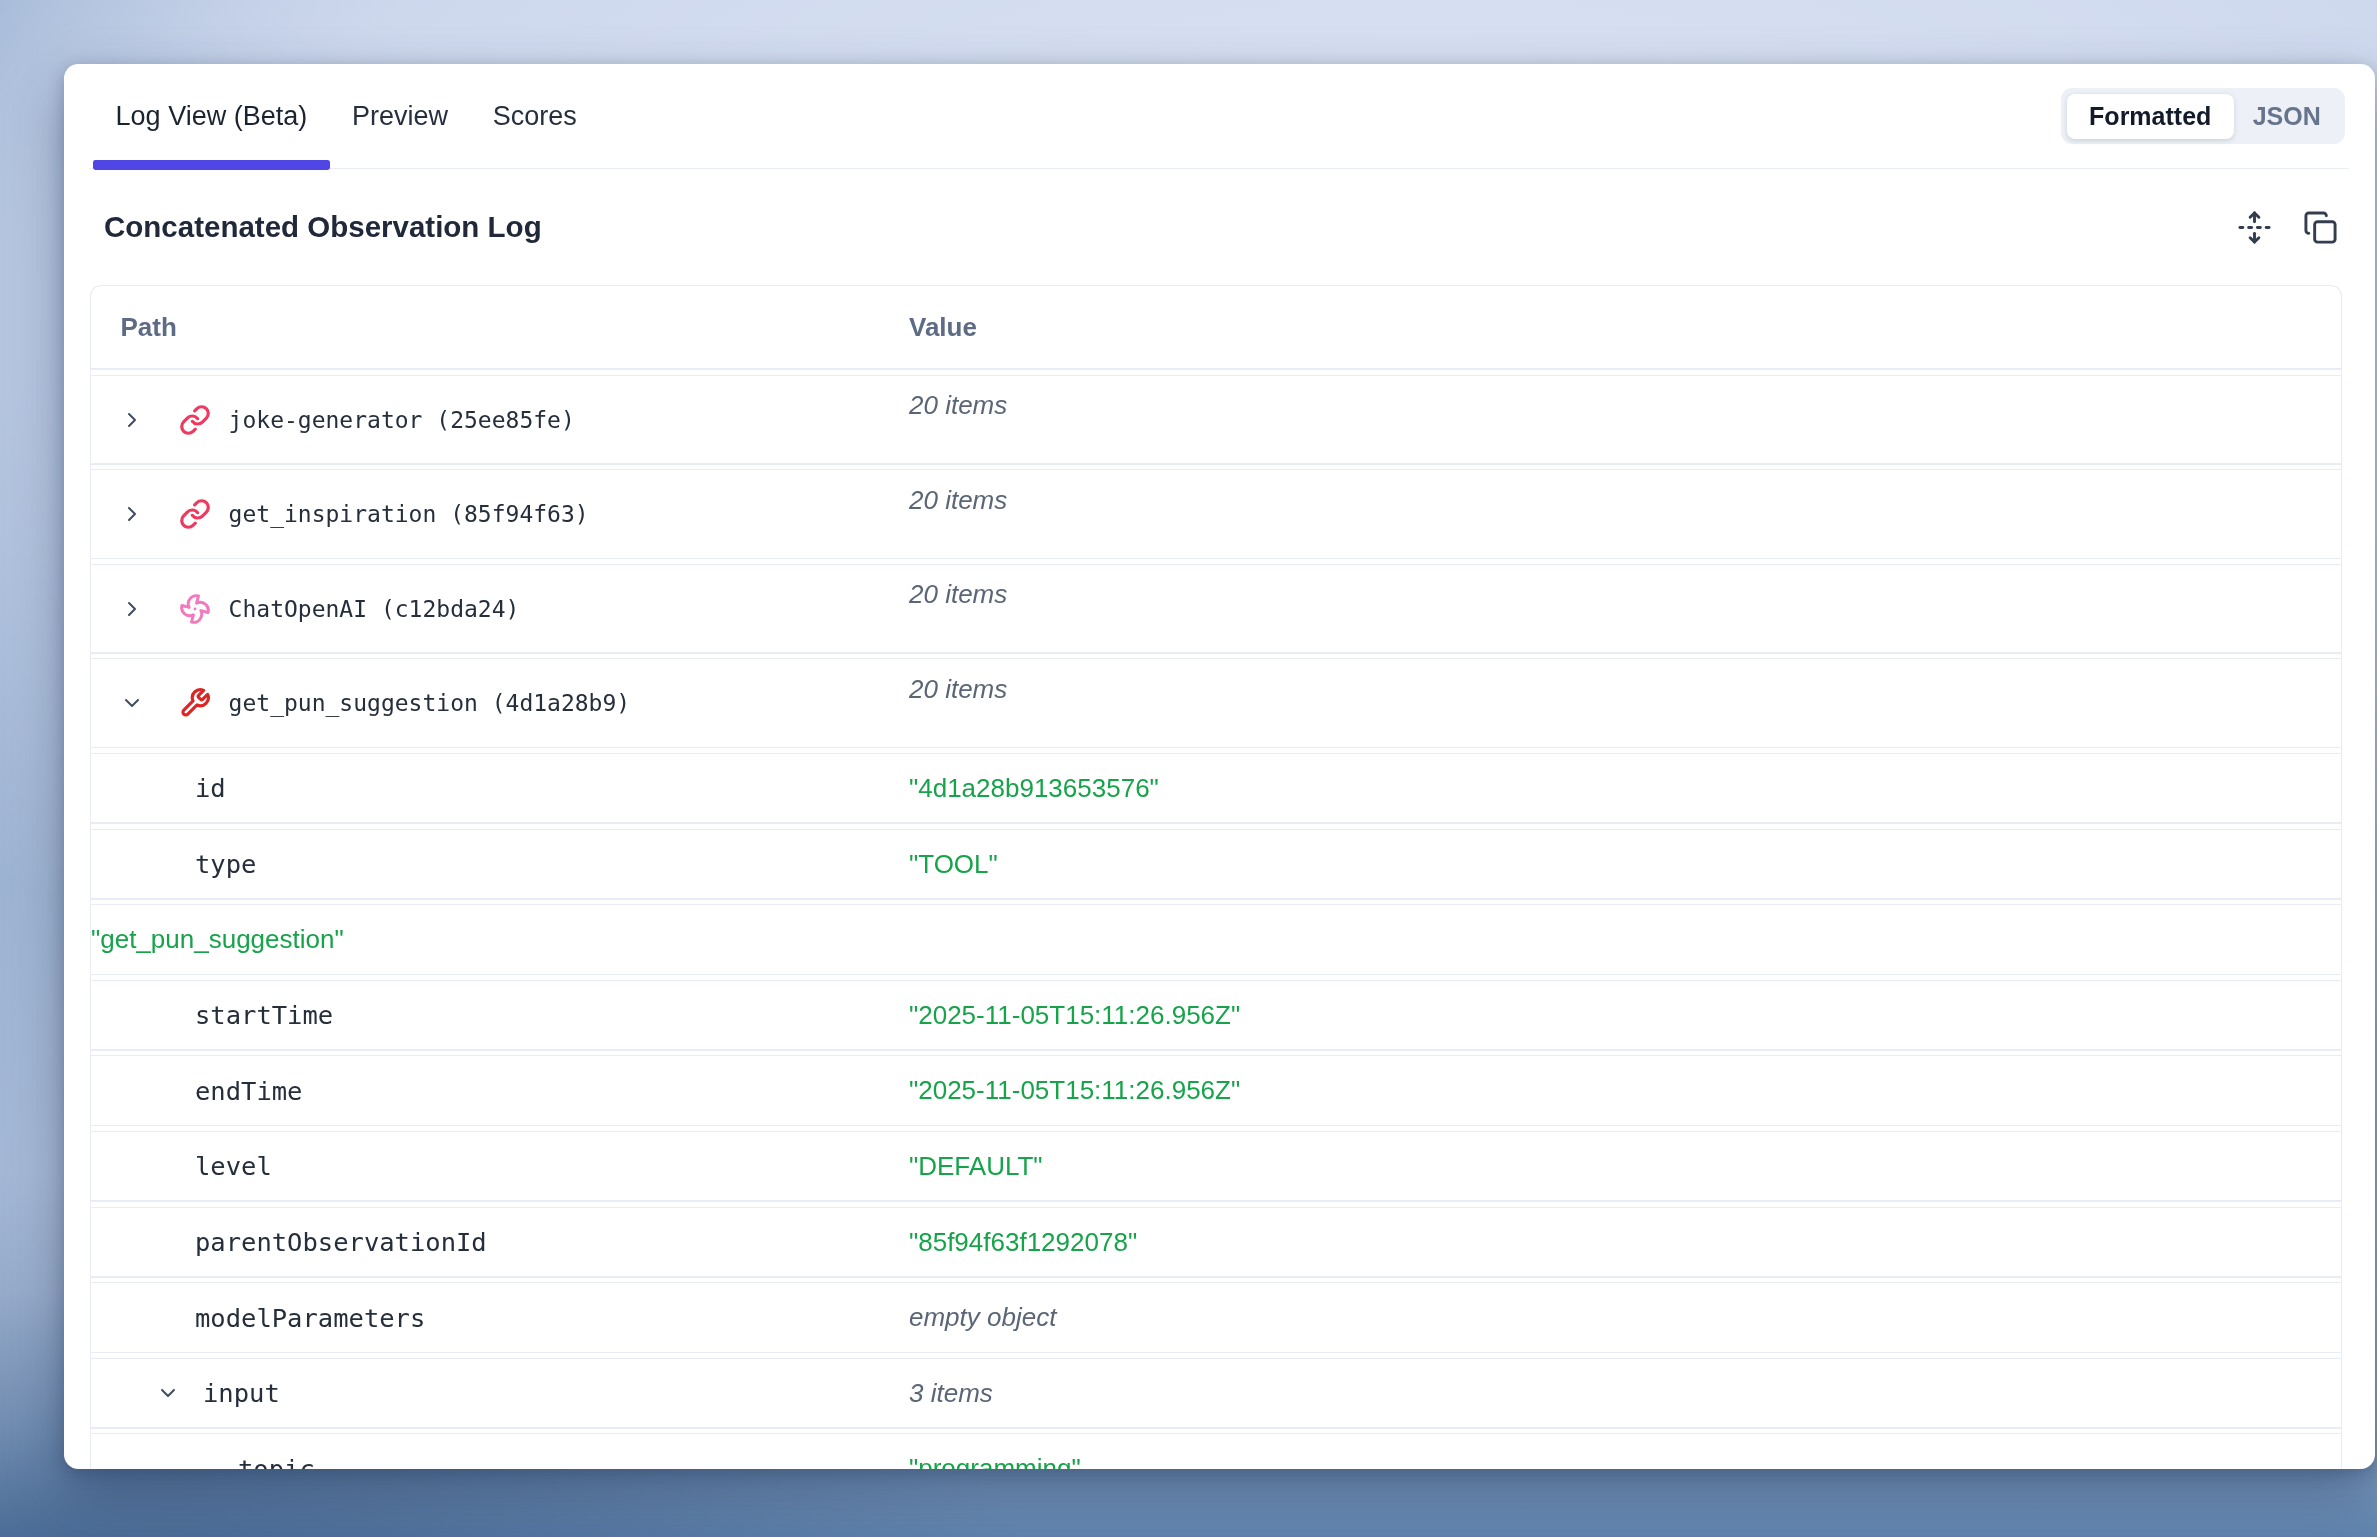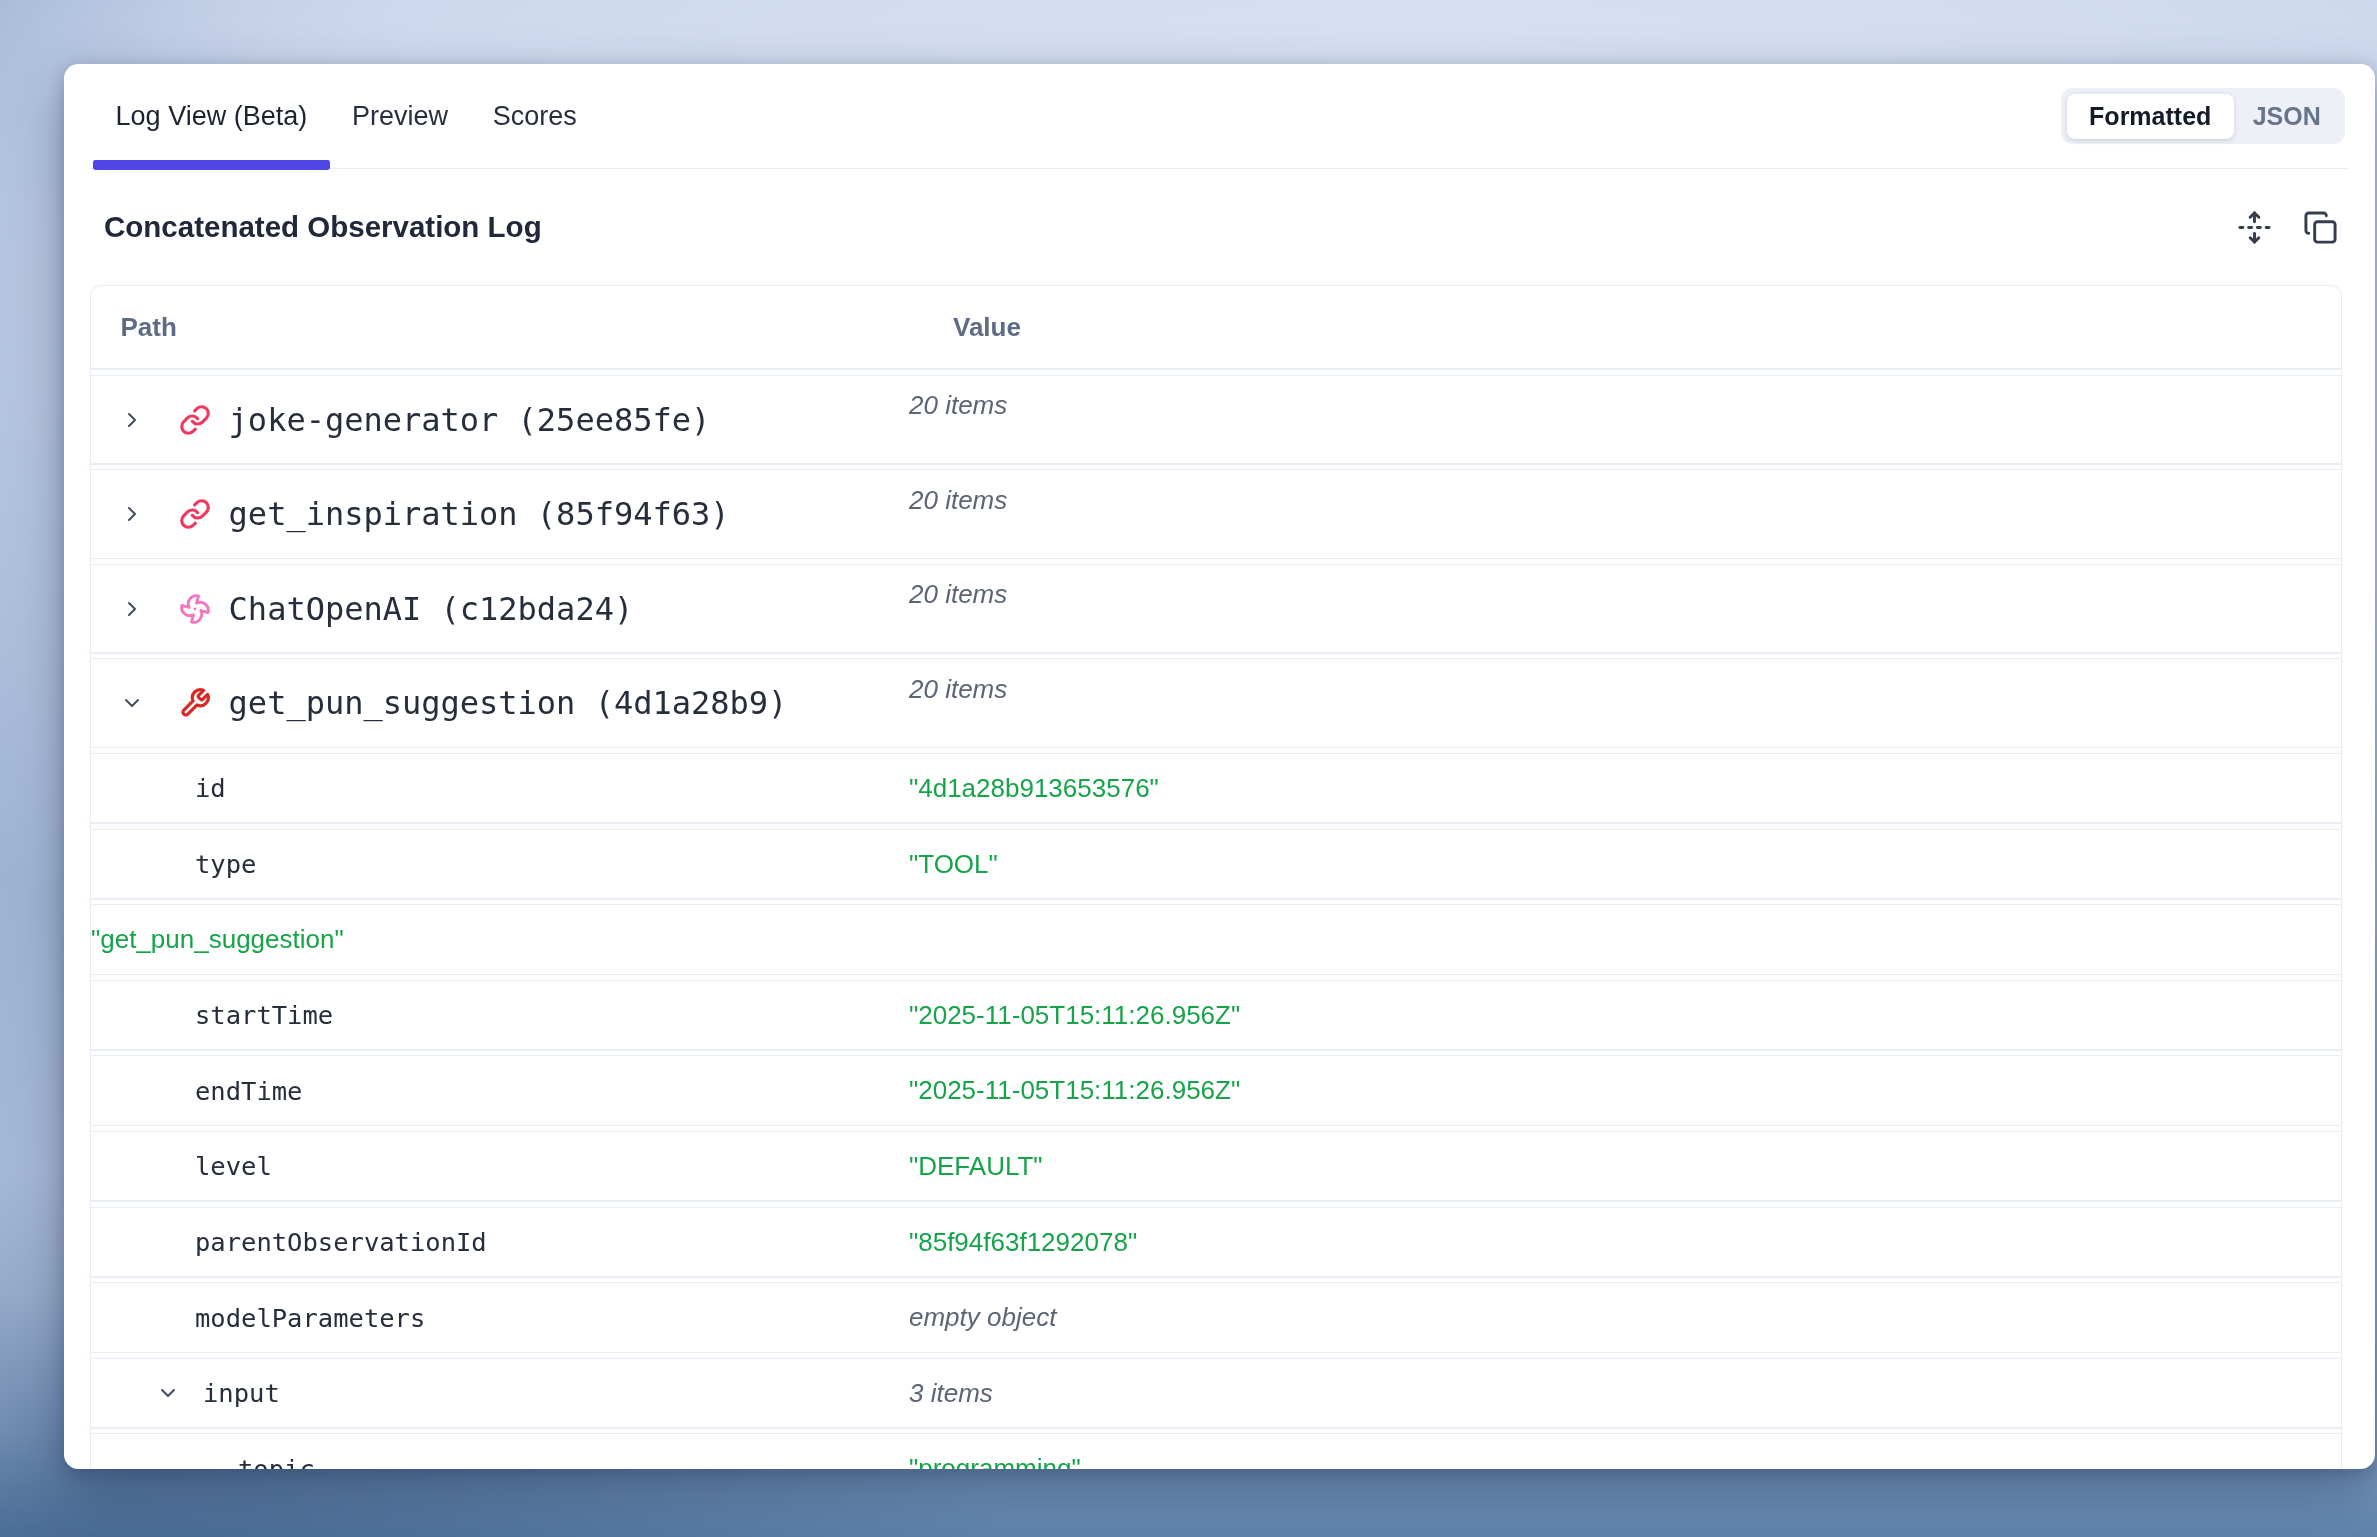--- a/index.html
+++ b/index.html
@@ -95,21 +95,21 @@
   
   .logtable {
     margin: 0 33px 0 26px;
     border: 1.6px solid #e8ecf4;
     border-bottom: none;
     border-radius: 11.2px 11.2px 0 0;
   }
   .thead {
     display: flex; align-items: center;
     height: 83px;
-    font-size: 26px; font-weight: 600; color: #5d6b84; gap: 44px;
+    font-size: 26px; font-weight: 600; color: #5d6b84;
   }
   .th-path { width: 818px; flex: none; padding-left: 29.5px; box-sizing: border-box; }
   .th-value { flex: 1; }
 
   .trow {
     position: relative;
     display: flex;
     border-top: 1.6px solid #e8ecf4;
     margin-top: 5.6px;
   }
@@ -140,21 +140,21 @@
 
   .node-icon { width: 32px; height: 32px; flex: none; margin-left: 35px; }
   .node-icon svg { width: 32px; height: 32px; display: block; }
   .node-icon.link-c   { color: #ee3a60; }
   .node-icon.fan-c    { color: #f279be; }
   .node-icon.wrench-c { color: #dc2626; }
 
   .path-mono {
     margin-left: 17.6px;
     font-family: "DejaVu Sans Mono", monospace;
-    font-size: 32px; color: #262e3c;
+    font-size: 23px; color: #262e3c;
     white-space: nowrap;
   }
   .key {
     font-family: "DejaVu Sans Mono", monospace;
     font-size: 25.5px; color: #262e3c;
     white-space: nowrap;
   }
   .ind1 .c-path { padding-left: 104px; }
   .ind1.haschev .c-path { padding-left: 65px; }
   .ind1.haschev .key { margin-left: 23px; }

